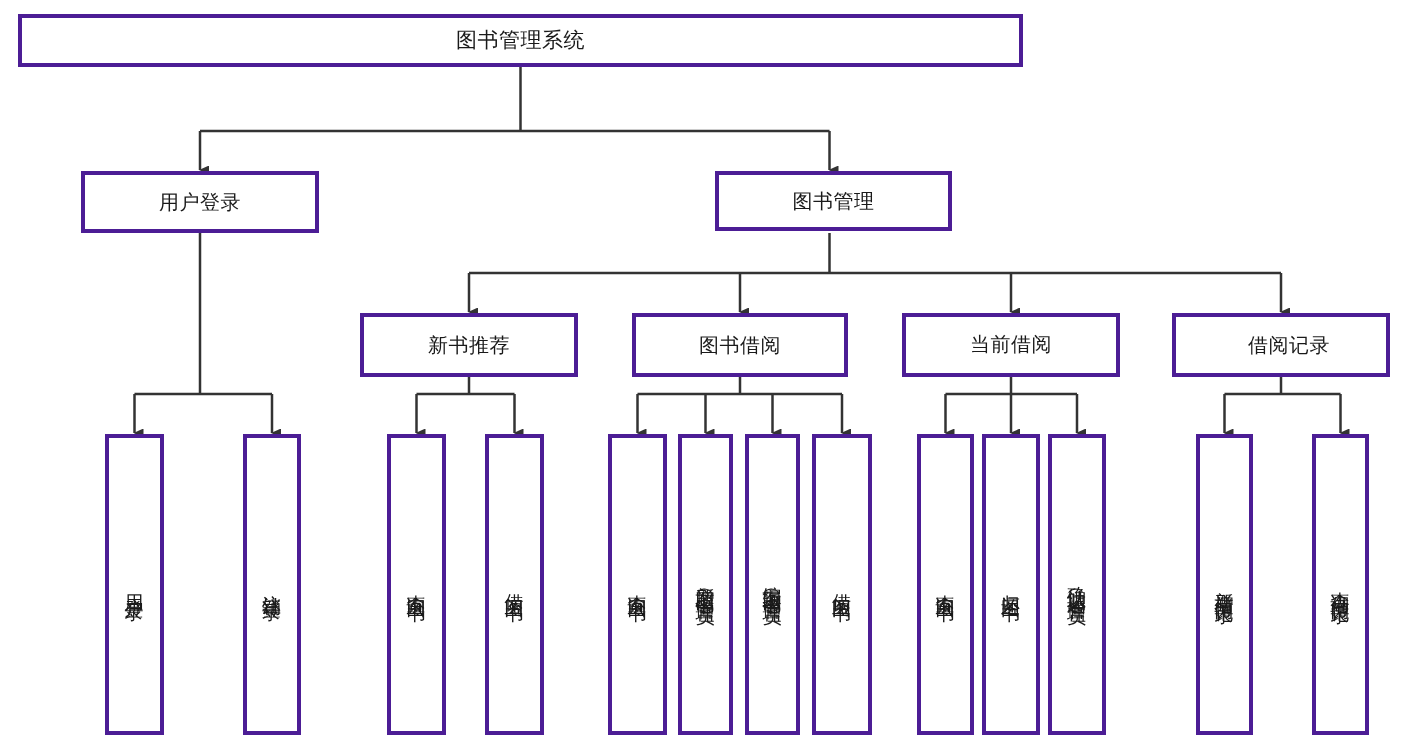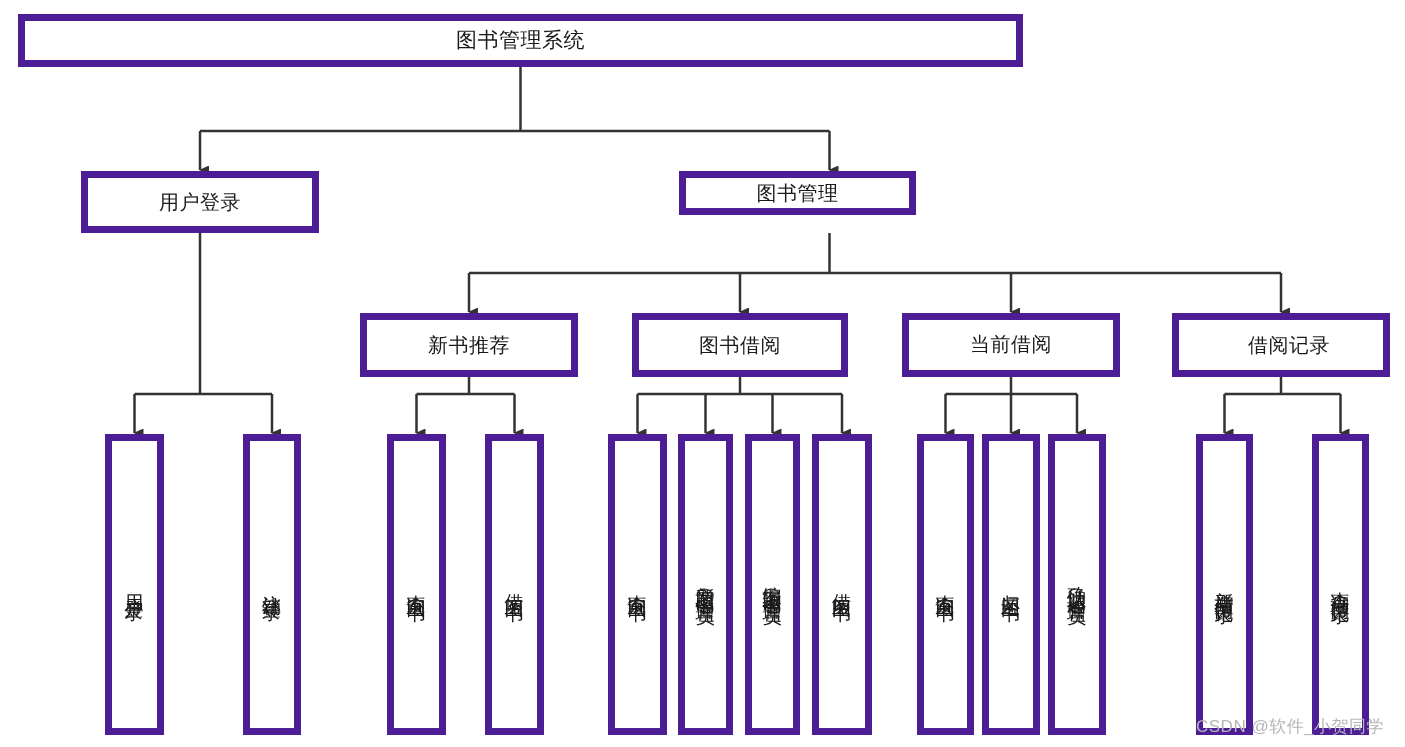--- a/index.html
+++ b/index.html
@@ -24,21 +24,21 @@
     left: 0;
     top: 0;
     width: 1405px;
     height: 747px;
     display: block;
   }
   .node-box {
     position: absolute;
     box-sizing: border-box;
     background: #ffffff;
-    border: 7px solid #4c1d95;
+    border: 4px solid #4c1d95;
     display: flex;
     align-items: center;
     justify-content: center;
     overflow: hidden;
   }
   .node-label {
     color: #1a1a1a;
     font-size: 20px;
     line-height: 1.15;
     letter-spacing: 0.5px;
@@ -112,21 +112,21 @@
       </g>
   </svg>
 
   <div id="node-layer">
       <div class="node-box level-0" style="left: 18px; top: 14px; width: 1005px; height: 53px;">
         <span class="node-label">图书管理系统</span>
       </div>
       <div class="node-box level-1" style="left: 81px; top: 171px; width: 238px; height: 62px;">
         <span class="node-label">用户登录</span>
       </div>
-      <div class="node-box level-1" style="left: 679px; top: 171px; width: 237px; height: 44px;">
+      <div class="node-box level-1" style="left: 715px; top: 171px; width: 237px; height: 60px;">
         <span class="node-label">图书管理</span>
       </div>
       <div class="node-box level-2" style="left: 360px; top: 313px; width: 218px; height: 64px;">
         <span class="node-label">新书推荐</span>
       </div>
       <div class="node-box level-2" style="left: 632px; top: 313px; width: 216px; height: 64px;">
         <span class="node-label">图书借阅</span>
       </div>
       <div class="node-box level-2" style="left: 902px; top: 313px; width: 218px; height: 64px; font-family: Liberation Mono, monospace;">
         <span class="node-label">当前借阅</span>
@@ -168,15 +168,14 @@
         <span class="node-label">确认归还（管理员）</span>
       </div>
       <div class="node-box level-3 vertical" style="left: 1196px; top: 434px; width: 57px; height: 301px;">
         <span class="node-label">新增借阅记录</span>
       </div>
       <div class="node-box level-3 vertical" style="left: 1312px; top: 434px; width: 57px; height: 301px;">
         <span class="node-label">查询借阅记录</span>
       </div>
     </div>
 
-  <div class="watermark" style="left: 1196px; top: 715px;">CSDN @软件_小贺同学</div>
 
 </div>
 
 </body></html>

